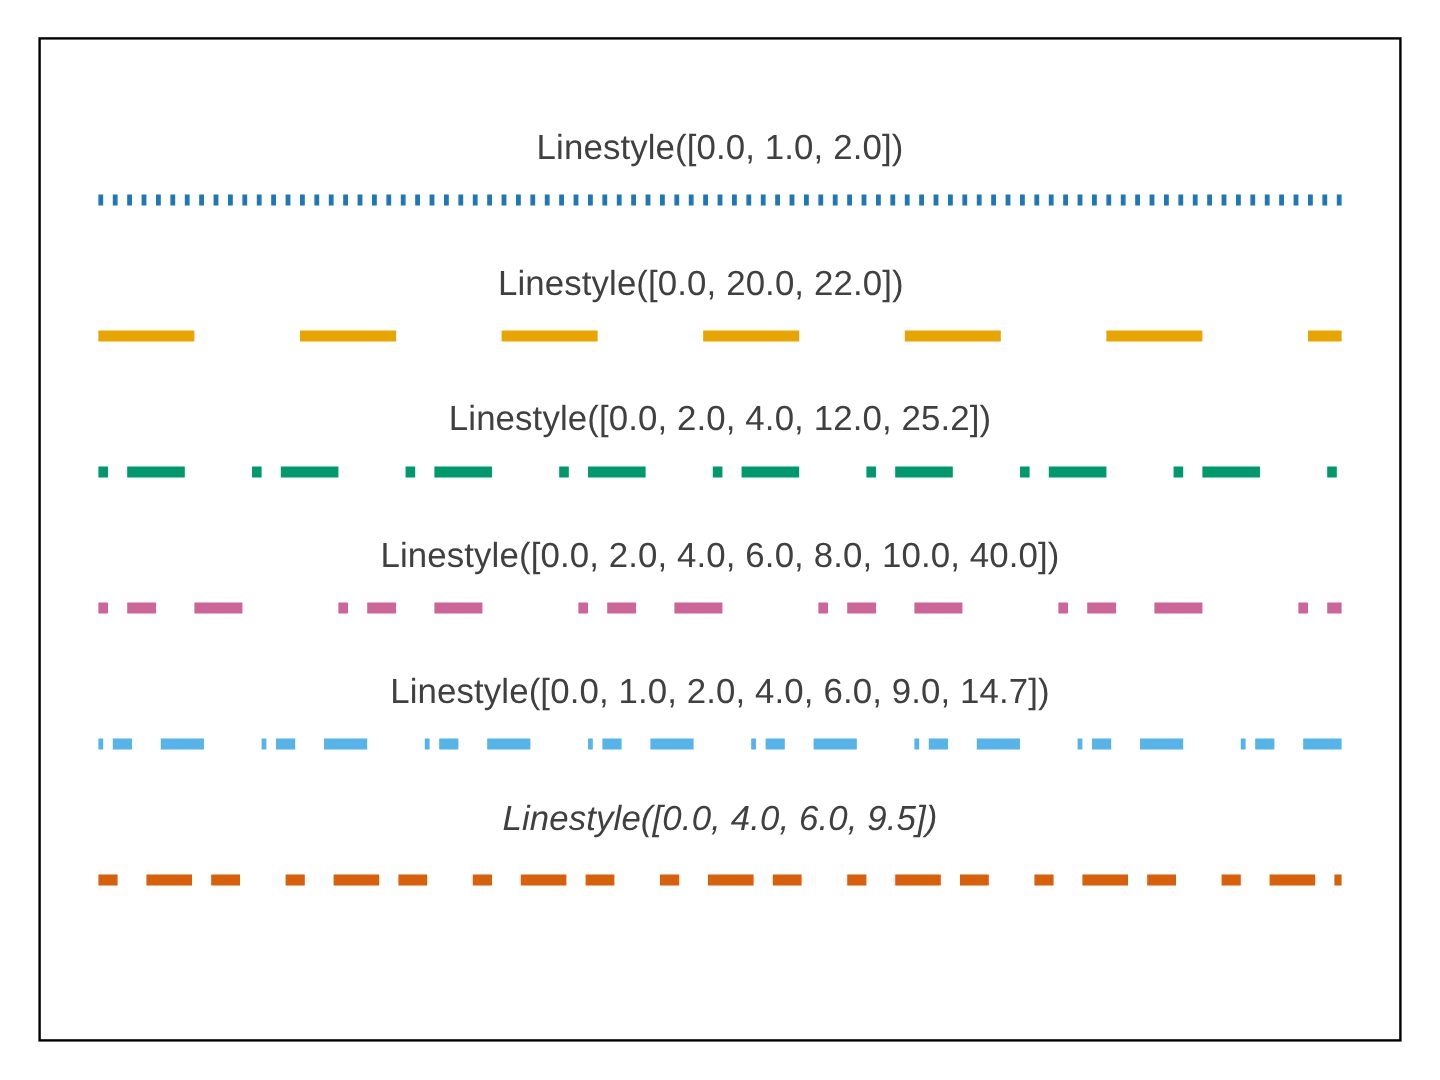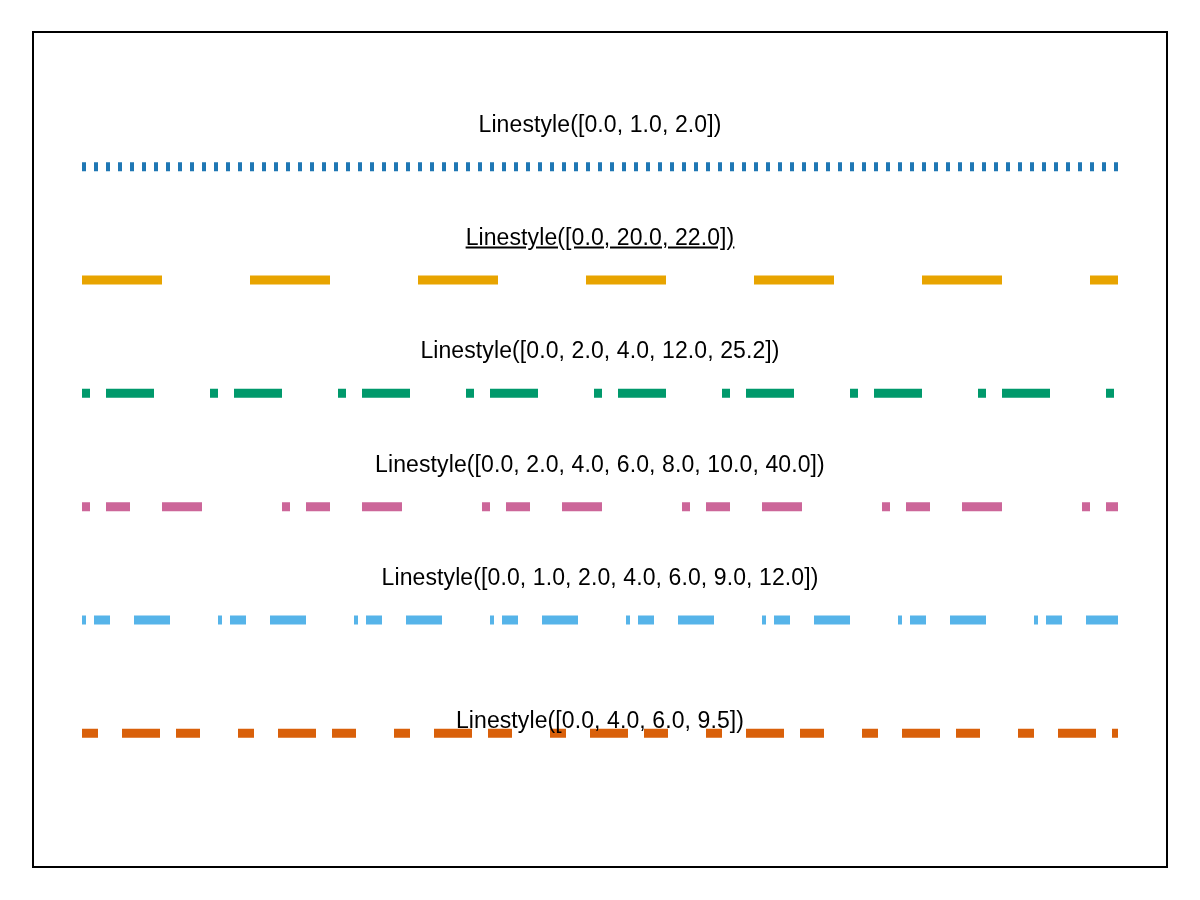--- a/index.html
+++ b/index.html
@@ -35,22 +35,22 @@
     top: 0;
     width: 1200px;
     height: 900px;
     overflow: visible;
   }
   .line-label {
     position: absolute;
     transform: translate(-50%, -50%);
     white-space: nowrap;
     font-family: "Liberation Sans", sans-serif;
-    font-size: 23px;
-    color: #000000;
+    font-size: 29px;
+    color: #404040;
     letter-spacing: 0.1px;
   }
 </style>
 </head>
 <body>
 
 <div id="figure">
 
   <div id="axes-frame"></div>
 
@@ -58,20 +58,20 @@
       <line x1="82" x2="1118" y1="166.66666666666666" y2="166.66666666666666" stroke="#1f77b4" stroke-width="9" stroke-linecap="butt" stroke-dasharray="4.00 8.00" stroke-dashoffset="0.00"></line>
       <line x1="82" x2="1118" y1="280" y2="280" stroke="#e8a400" stroke-width="9" stroke-linecap="butt" stroke-dasharray="80.00 88.00" stroke-dashoffset="0.00"></line>
       <line x1="82" x2="1118" y1="393.33333333333337" y2="393.33333333333337" stroke="#00996b" stroke-width="9" stroke-linecap="butt" stroke-dasharray="8.00 16.00 48.00 56.00" stroke-dashoffset="0.00"></line>
       <line x1="82" x2="1118" y1="506.6666666666667" y2="506.6666666666667" stroke="#cc6699" stroke-width="9" stroke-linecap="butt" stroke-dasharray="8.00 16.00 24.00 32.00 40.00 80.00" stroke-dashoffset="0.00"></line>
       <line x1="82" x2="1118" y1="620" y2="620" stroke="#56b4e9" stroke-width="9" stroke-linecap="butt" stroke-dasharray="4.00 8.00 16.00 24.00 36.00 48.00" stroke-dashoffset="0.00"></line>
       <line x1="82" x2="1118" y1="733.3333333333333" y2="733.3333333333333" stroke="#d9600a" stroke-width="9" stroke-linecap="butt" stroke-dasharray="16.00 24.00 38.00" stroke-dashoffset="0.00"></line>
     </svg>
 
   <div id="labels-layer">
       <div class="line-label" style="left: 600px; top: 123.6px;">Linestyle([0.0, 1.0, 2.0])</div>
-      <div class="line-label" style="left: 600px; top: 236.933px; text-decoration: underline;">Linestyle([0.0, 20.0, 22.0])</div>
+      <div class="line-label" style="left: 584px; top: 236.933px;">Linestyle([0.0, 20.0, 22.0])</div>
       <div class="line-label" style="left: 600px; top: 350.267px;">Linestyle([0.0, 2.0, 4.0, 12.0, 25.2])</div>
       <div class="line-label" style="left: 600px; top: 463.6px;">Linestyle([0.0, 2.0, 4.0, 6.0, 8.0, 10.0, 40.0])</div>
-      <div class="line-label" style="left: 600px; top: 576.933px;">Linestyle([0.0, 1.0, 2.0, 4.0, 6.0, 9.0, 12.0])</div>
-      <div class="line-label" style="left: 600px; top: 720px;">Linestyle([0.0, 4.0, 6.0, 9.5])</div>
+      <div class="line-label" style="left: 600px; top: 576.933px;">Linestyle([0.0, 1.0, 2.0, 4.0, 6.0, 9.0, 14.7])</div>
+      <div class="line-label" style="left: 600px; top: 683px; font-style: italic;">Linestyle([0.0, 4.0, 6.0, 9.5])</div>
     </div>
 
 </div>
 
 </body></html>

